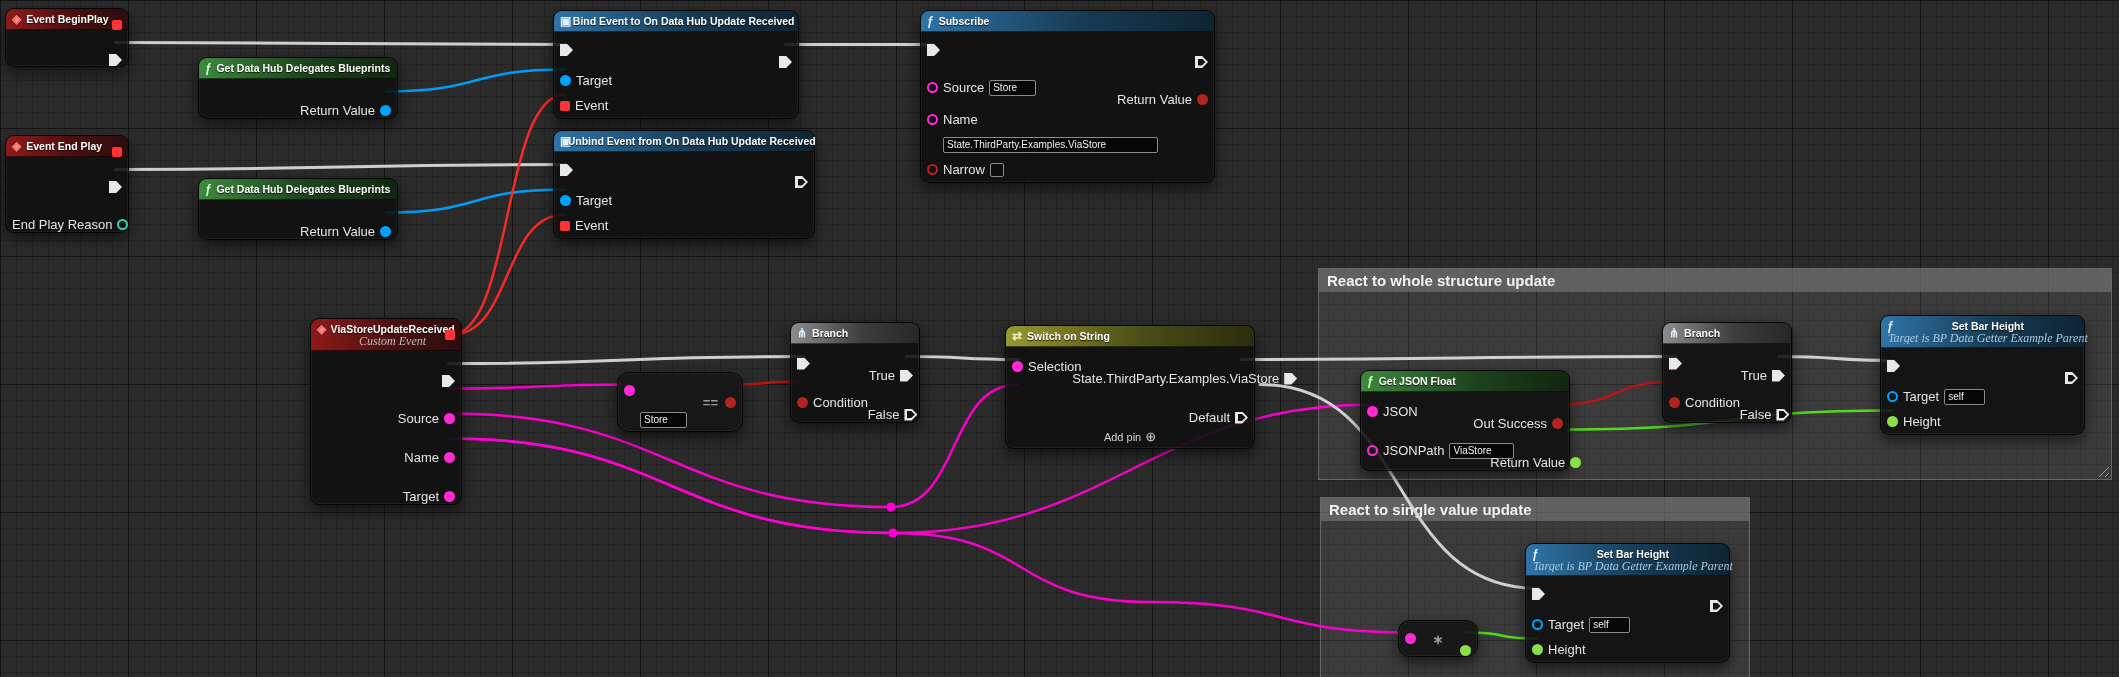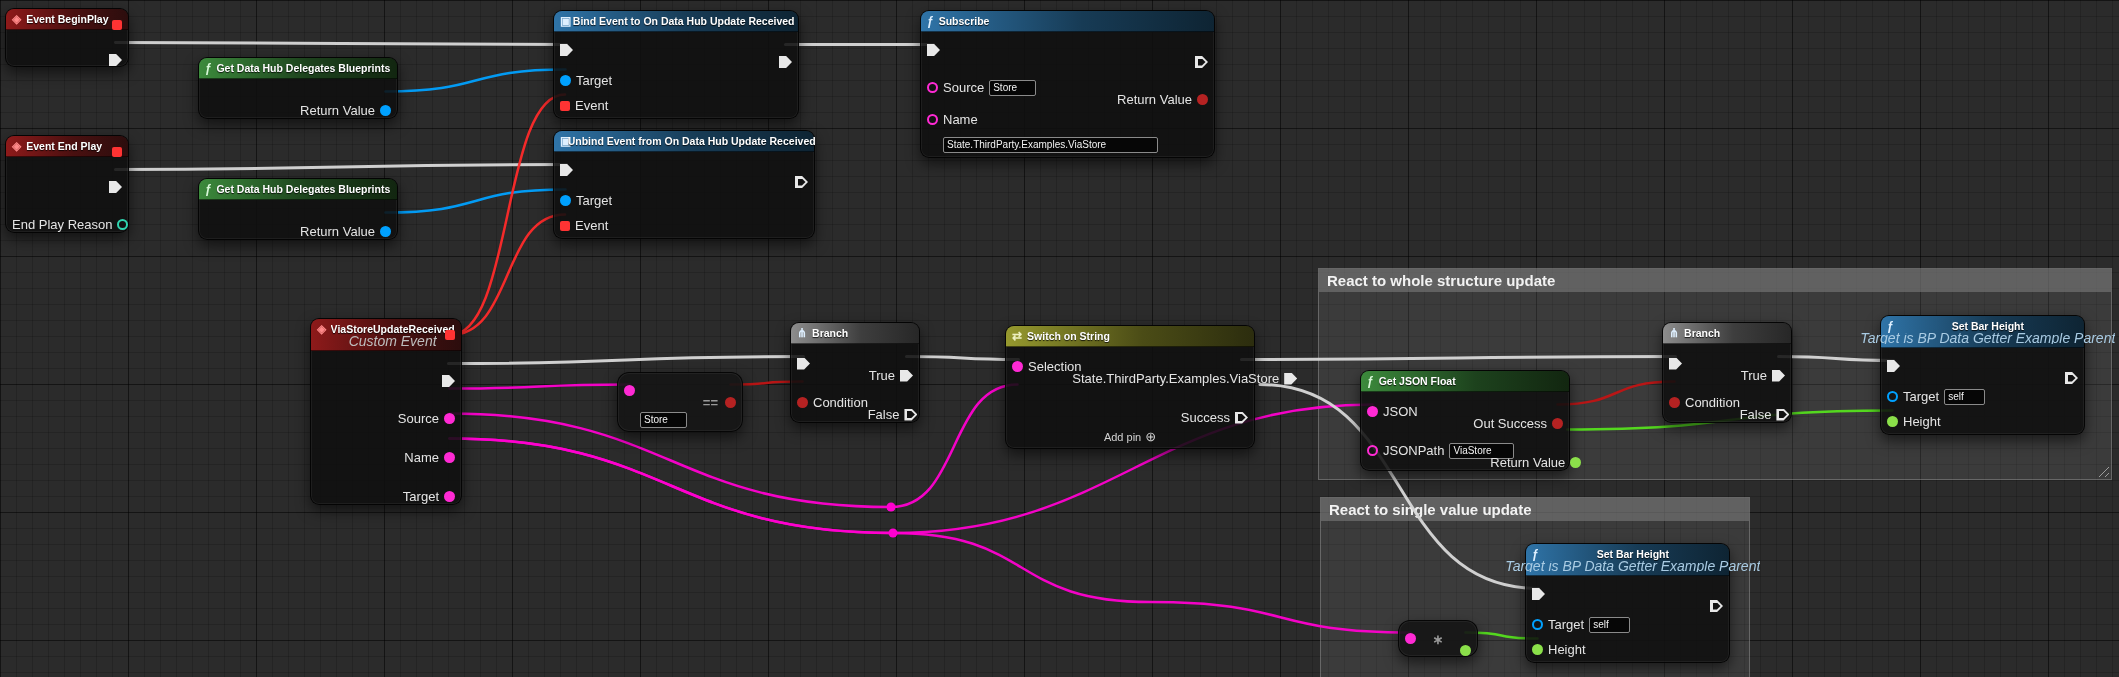--- a/index.html
+++ b/index.html
@@ -34,21 +34,21 @@
   .n-green  .nhead{background:linear-gradient(90deg,#3c8a3c,#1d421d 55%,#122610);}
   .n-macro  .nhead{background:linear-gradient(90deg,#8d8d8d,#3e3e3e 55%,#272727);}
   .n-switch .nhead{background:linear-gradient(90deg,#96992e,#4b4c16 55%,#2c2d0e);}
   .nicon{font-size:12px;line-height:14px;color:#dff0ff;flex:none;font-weight:bold;}
   .n-event .nicon{color:#ff8a8a;}
   .n-green .nicon{color:#d9f7d9;}
   .n-switch .nicon{color:#eef0c0;}
   .htext{display:flex;flex-direction:column;min-width:0;align-items:center;}
   .ntitle{white-space:nowrap;overflow:hidden;font-weight:bold;font-size:10.5px;color:#fff;
     text-shadow:0 1px 1px rgba(0,0,0,.8);line-height:14px;}
-  .nsub{font-size:14px;font-style:italic;color:#bdbdbd;line-height:11px;white-space:nowrap;overflow:hidden;}
+  .nsub{font-size:12px;font-style:italic;color:#bdbdbd;line-height:11px;white-space:nowrap;overflow:hidden;font-family:Liberation Serif, serif;}
   .n-blue .nsub{color:#a9cbe3;}
   .hpin{position:absolute;right:6px;top:7px;}
   
   .nrow{display:flex;align-items:center;gap:6px;min-height:25px;padding:0 6px;position:relative;}
   .pgroup{display:flex;align-items:center;gap:5px;min-width:0;}
   .pgroup.right{margin-left:auto;margin-top:24px;}
   .plabel{font-size:13px;color:#e4e4e4;white-space:nowrap;}
   .pin{position:relative;display:inline-block;width:11px;height:11px;border-radius:50%;
     box-sizing:border-box;flex:none;}
   .pin.filled{background:currentColor;}
@@ -193,20 +193,27 @@
       </div>
       <div class="nrow">
         <div class="pgroup left">
           <span class="pin hollow" style="color: rgb(255, 42, 212);"></span>
           <span class="plabel">Name</span>
         </div>
       </div>
       <div class="nrow boxonly">
         <input class="tbox" readonly="" value="State.ThirdParty.Examples.ViaStore" style="width: 207.2px;">
       </div>
+      <div class="nrow">
+        <div class="pgroup left">
+          <span class="pin hollow" style="color: rgb(181, 34, 34);"></span>
+          <span class="plabel">Narrow</span>
+          <span class="cbox"></span>
+        </div>
+      </div>
     </div>
     <div class="node n-event" style="left: 5px; top: 135px; width: 124px;">
       <div class="nhead">
         <span class="nicon">◈</span>
         <div class="htext">
           <span class="ntitle">Event End Play</span>
         </div>
         <span class="hpin"><span class="pin delegate filled" style="color: rgb(255, 51, 51);"></span></span>
       </div>
       <div class="nrow">
@@ -349,21 +356,21 @@
           <span class="pin filled" style="color: rgb(255, 42, 212);"></span>
           <span class="plabel">Selection</span>
         </div>
         <div class="pgroup right">
           <span class="plabel">State.ThirdParty.Examples.ViaStore</span>
           <span class="pin exec filled" style="color: rgb(232, 232, 232);"></span>
         </div>
       </div>
       <div class="nrow">
         <div class="pgroup right">
-          <span class="plabel">Success</span>
+          <span class="plabel">Default</span>
           <span class="pin exec hollow" style="color: rgb(232, 232, 232);"></span>
         </div>
       </div>
       <div class="nrow addpin-row">
         <div class="addpin">
           <span>Add pin</span>
           <span class="nicon">⊕</span>
         </div>
       </div>
     </div>

